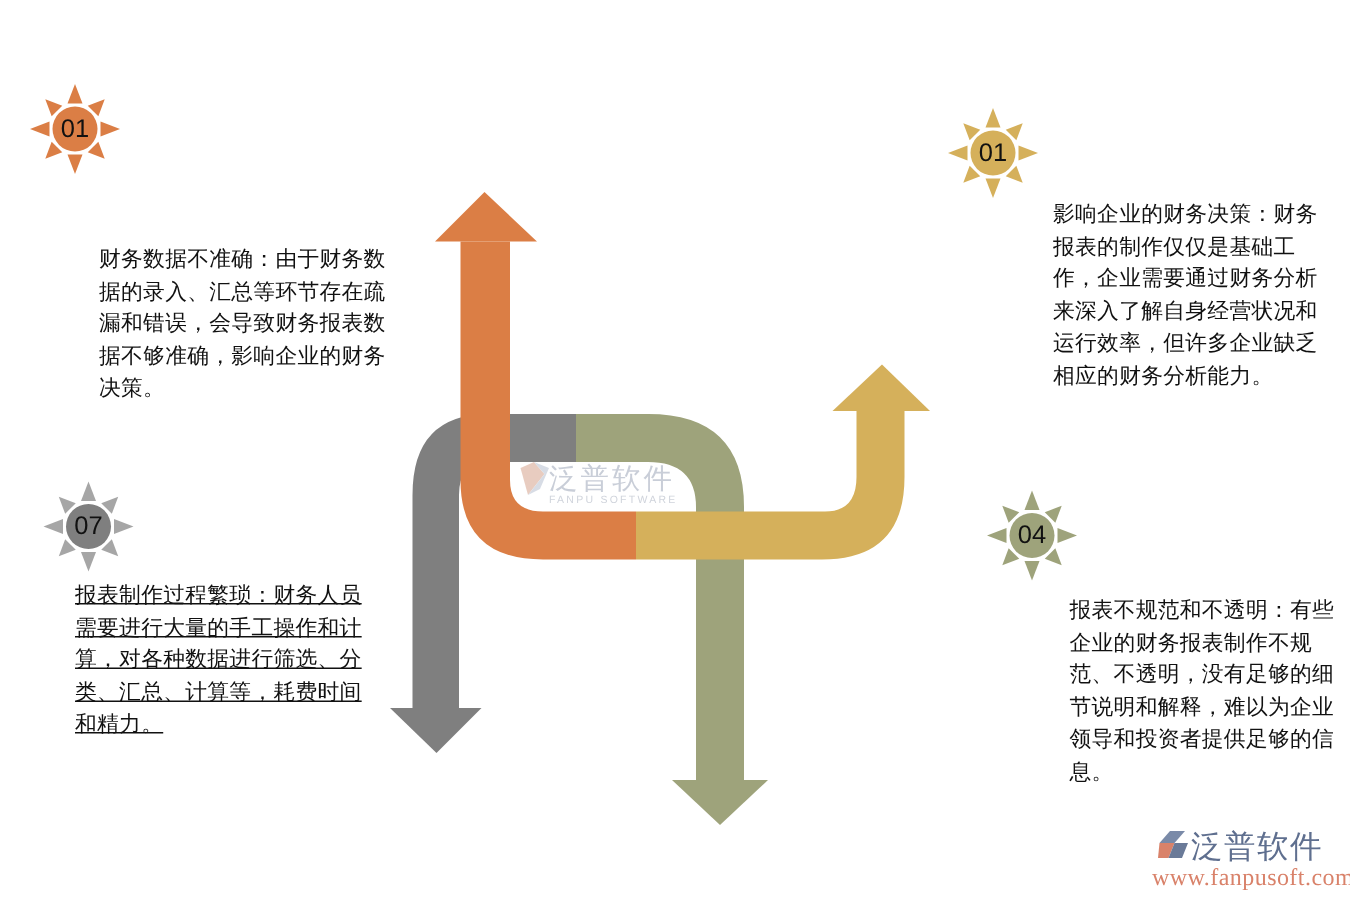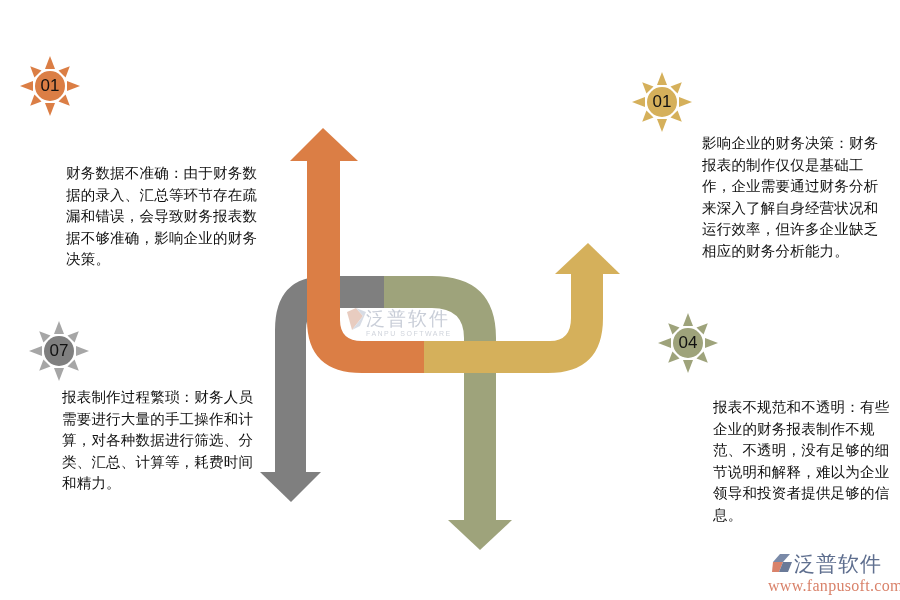--- a/index.html
+++ b/index.html
@@ -85,41 +85,41 @@
         <polygon points="-5,-17 5,-17 0,-28" transform="rotate(45)"></polygon>
         <polygon points="-5,-17 5,-17 0,-28" transform="rotate(135)"></polygon>
         <polygon points="-5,-17 5,-17 0,-28" transform="rotate(225)"></polygon>
         <polygon points="-5,-17 5,-17 0,-28" transform="rotate(315)"></polygon>
       </g>
       <circle r="15" fill="#7f7f7f"></circle>
     </g>
   </svg>
   <div class="badge-num">07</div>
 </div>
-<div class="desc" style="left:62px; top:387px; width:200px;">报表制作过程繁琐：财务人员需要进行大量的手工操作和计算，对各种数据进行筛选、分类、汇总、计算等，耗费时间和精力。</div>
+<div class="desc" style="left:50px; top:387px; width:200px;text-decoration:underline;">报表制作过程繁琐：财务人员需要进行大量的手工操作和计算，对各种数据进行筛选、分类、汇总、计算等，耗费时间和精力。</div>
 
 <div class="badge" style="left:630px; top:70px;">
   <svg width="64" height="64" viewBox="0 0 64 64">
     <g fill="#d5b05b" transform="translate(32,32)">
       <polygon points="-5,-17 5,-17 0,-30"></polygon>
       <polygon points="-5,17 5,17 0,30"></polygon>
       <polygon points="-17,-5 -17,5 -30,0"></polygon>
       <polygon points="17,-5 17,5 30,0"></polygon>
       <polygon points="-5,-17 5,-17 0,-28" transform="rotate(45)"></polygon>
       <polygon points="-5,-17 5,-17 0,-28" transform="rotate(135)"></polygon>
       <polygon points="-5,-17 5,-17 0,-28" transform="rotate(225)"></polygon>
       <polygon points="-5,-17 5,-17 0,-28" transform="rotate(315)"></polygon>
       <circle r="15"></circle>
     </g>
   </svg>
   <div class="badge-num">01</div>
 </div>
 <div class="desc" style="left:702px; top:133px; width:180px;">影响企业的财务决策：财务报表的制作仅仅是基础工作，企业需要通过财务分析来深入了解自身经营状况和运行效率，但许多企业缺乏相应的财务分析能力。</div>
 
-<div class="badge" style="left:656px; top:311px;">
+<div class="badge" style="left:656px; top:325px;">
   <svg width="64" height="64" viewBox="0 0 64 64">
     <g fill="#9ea37b" transform="translate(32,32)">
       <polygon points="-5,-17 5,-17 0,-30"></polygon>
       <polygon points="-5,17 5,17 0,30"></polygon>
       <polygon points="-17,-5 -17,5 -30,0"></polygon>
       <polygon points="17,-5 17,5 30,0"></polygon>
       <polygon points="-5,-17 5,-17 0,-28" transform="rotate(45)"></polygon>
       <polygon points="-5,-17 5,-17 0,-28" transform="rotate(135)"></polygon>
       <polygon points="-5,-17 5,-17 0,-28" transform="rotate(225)"></polygon>
       <polygon points="-5,-17 5,-17 0,-28" transform="rotate(315)"></polygon>

